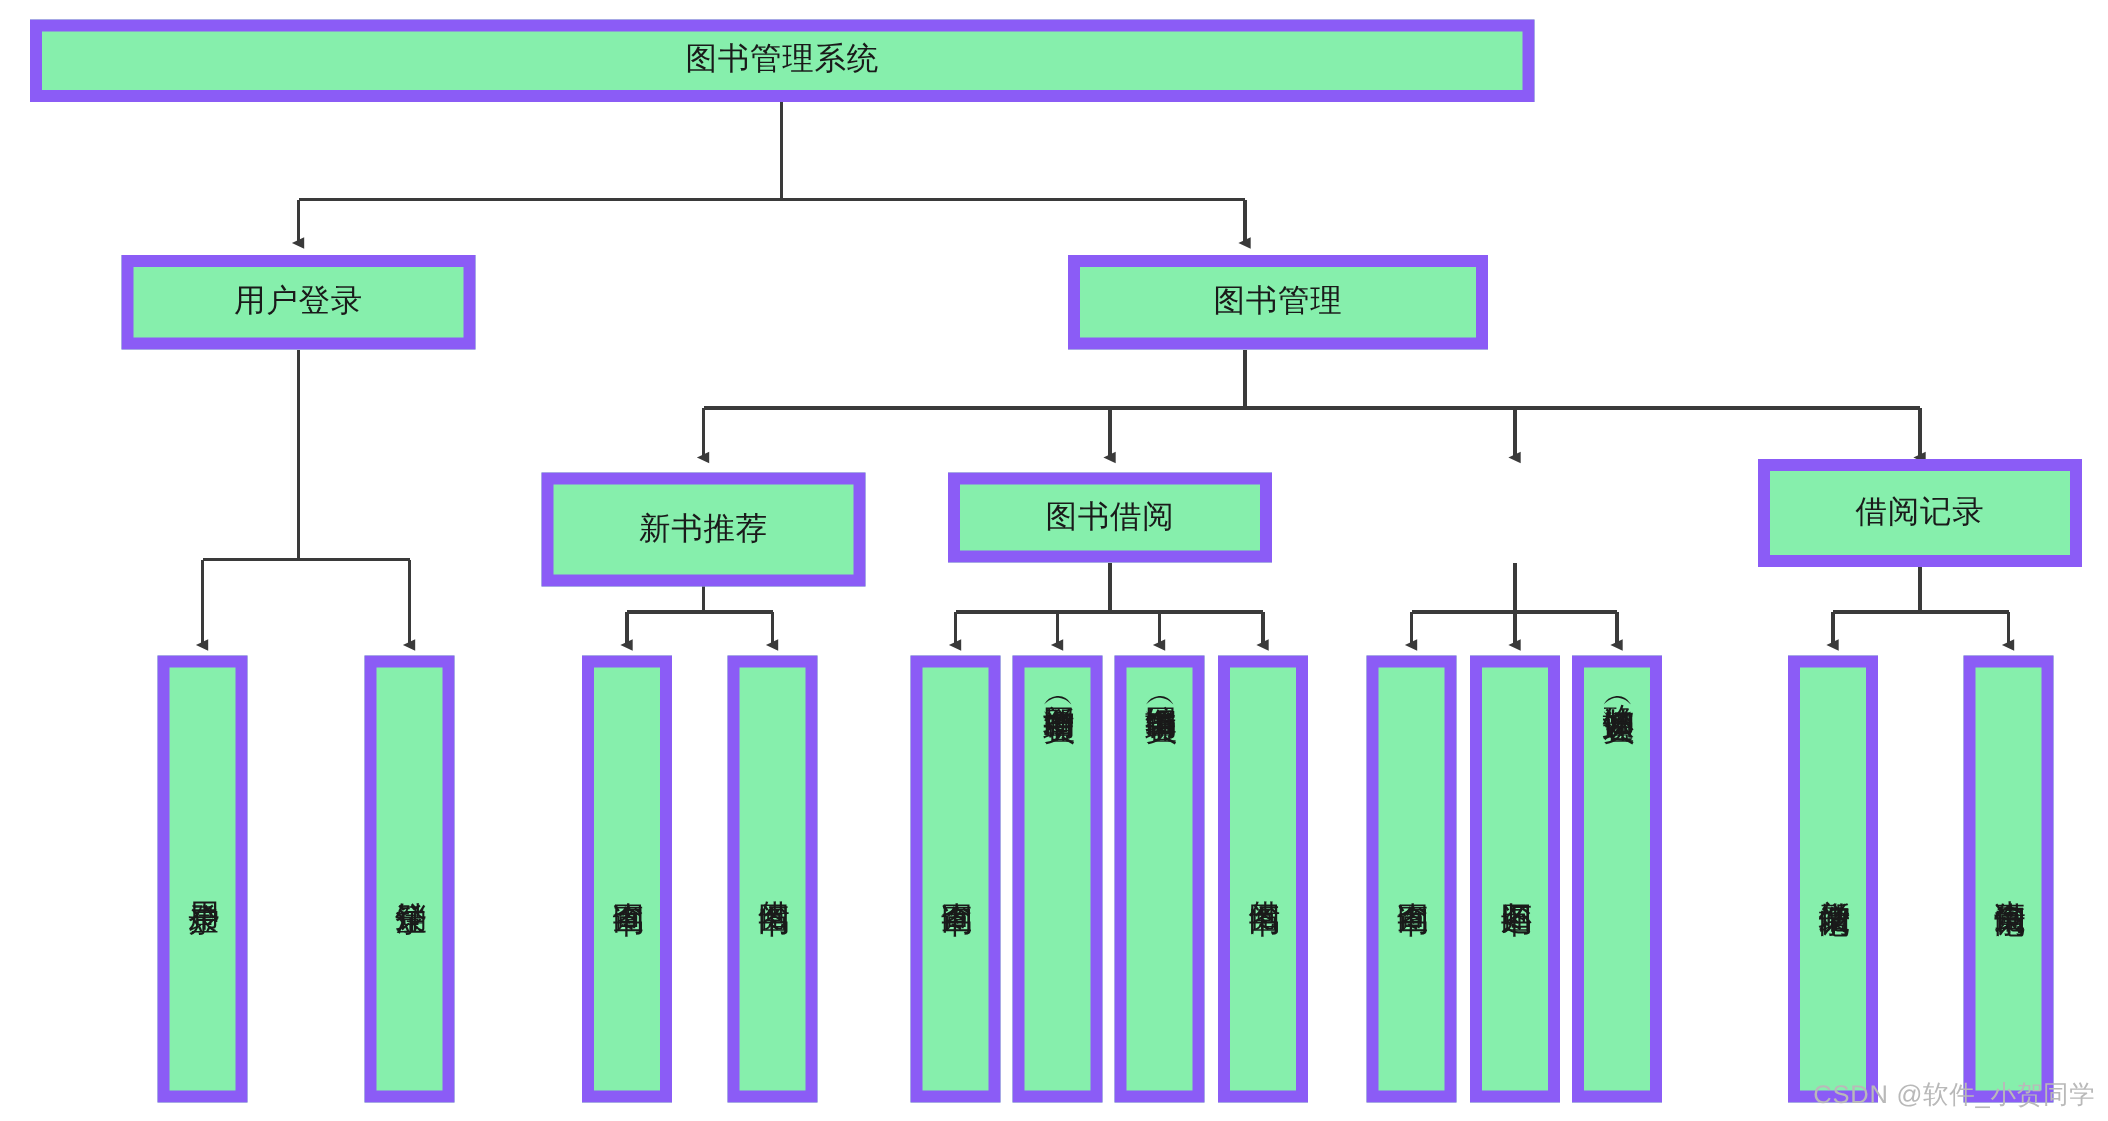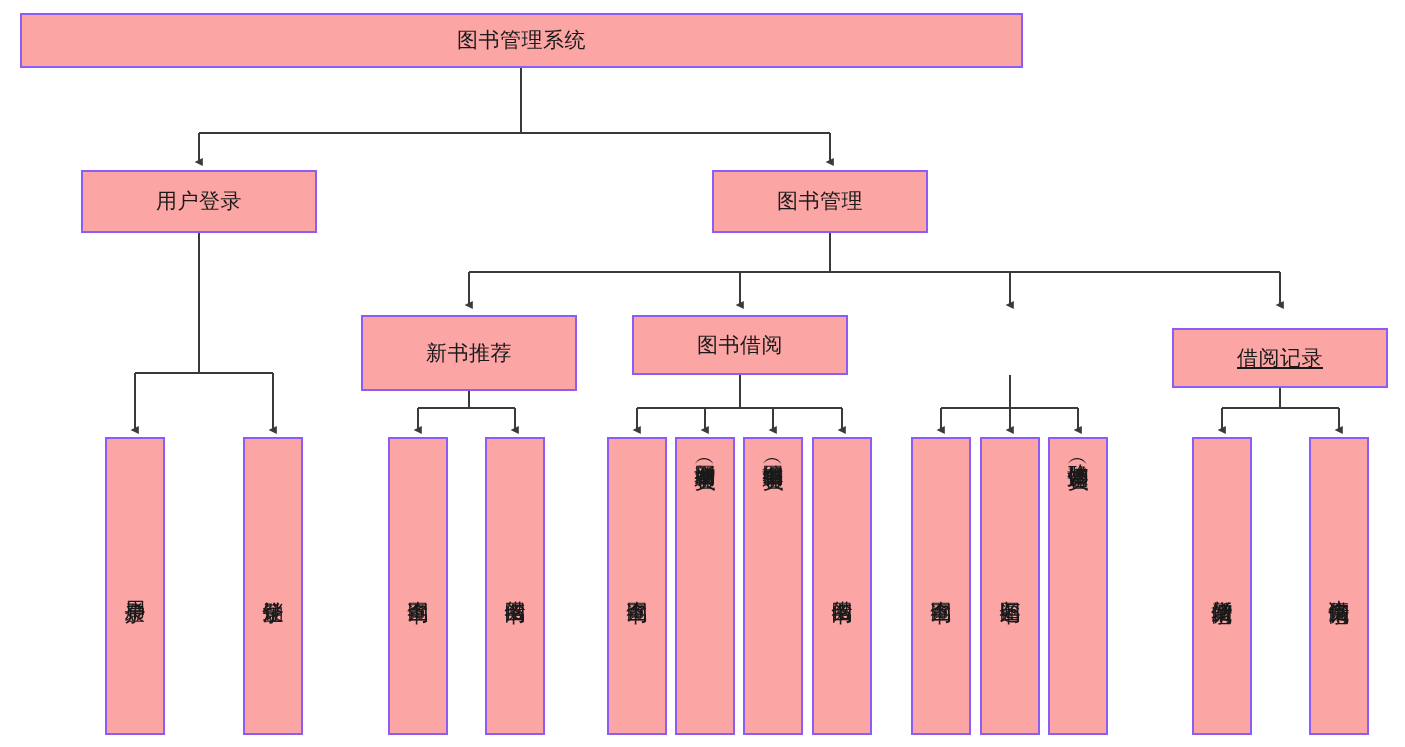--- a/index.html
+++ b/index.html
@@ -22,22 +22,22 @@
   svg#tree-svg {
     position: absolute;
     top: 0;
     left: 0;
     width: 1405px;
     height: 747px;
   }
   .node-box {
     position: absolute;
     box-sizing: border-box;
-    background: #fca5a5;
-    border: 2px solid #8b5cf6;
+    background: #86efac;
+    border: 8px solid #8b5cf6;
     display: flex;
     align-items: center;
     justify-content: center;
     color: #1a1a1a;
   }
   .node-label {
     display: block;
     text-align: center;
     line-height: 1.18;
     letter-spacing: 0.5px;
@@ -132,34 +132,34 @@
   </svg>
 
   <div class="node-box node-horizontal" style="left:20px; top:13px; width:1003px; height:55px;">
     <span class="node-label">图书管理系统</span>
   </div>
 
   <div class="node-box node-horizontal" style="left:81px; top:170px; width:236px; height:63px;">
     <span class="node-label">用户登录</span>
   </div>
 
-  <div class="node-box node-horizontal" style="left:712px; top:170px; width:216px; height:63px;">
+  <div class="node-box node-horizontal" style="left:712px; top:170px; width:280px; height:63px;">
     <span class="node-label">图书管理</span>
   </div>
 
   <div class="node-box node-horizontal" style="left:361px; top:315px; width:216px; height:76px;">
     <span class="node-label">新书推荐</span>
   </div>
 
   <div class="node-box node-horizontal" style="left:632px; top:315px; width:216px; height:60px;">
     <span class="node-label">图书借阅</span>
   </div>
 
 
-  <div class="node-box node-horizontal" style="left:1172px; top:328px; width:216px; height:60px;text-decoration:underline;">
+  <div class="node-box node-horizontal" style="left:1172px; top:306px; width:216px; height:72px;">
     <span class="node-label">借阅记录</span>
   </div>
 
   <div class="node-box node-vertical center-v" style="left:105px; top:437px; width:60px; height:298px;">
     <span class="node-label">用户登录</span>
   </div>
 
   <div class="node-box node-vertical center-v" style="left:243px; top:437px; width:60px; height:298px;">
     <span class="node-label">注销登录</span>
   </div>
@@ -201,14 +201,15 @@
   </div>
 
   <div class="node-box node-vertical center-v" style="left:1192px; top:437px; width:60px; height:298px;">
     <span class="node-label">新增借阅记录</span>
   </div>
 
   <div class="node-box node-vertical center-v" style="left:1309px; top:437px; width:60px; height:298px;">
     <span class="node-label">查询借阅记录</span>
   </div>
 
+  <div id="watermark">CSDN @软件_小贺同学</div>
 
 </div>
 
 </body></html>

